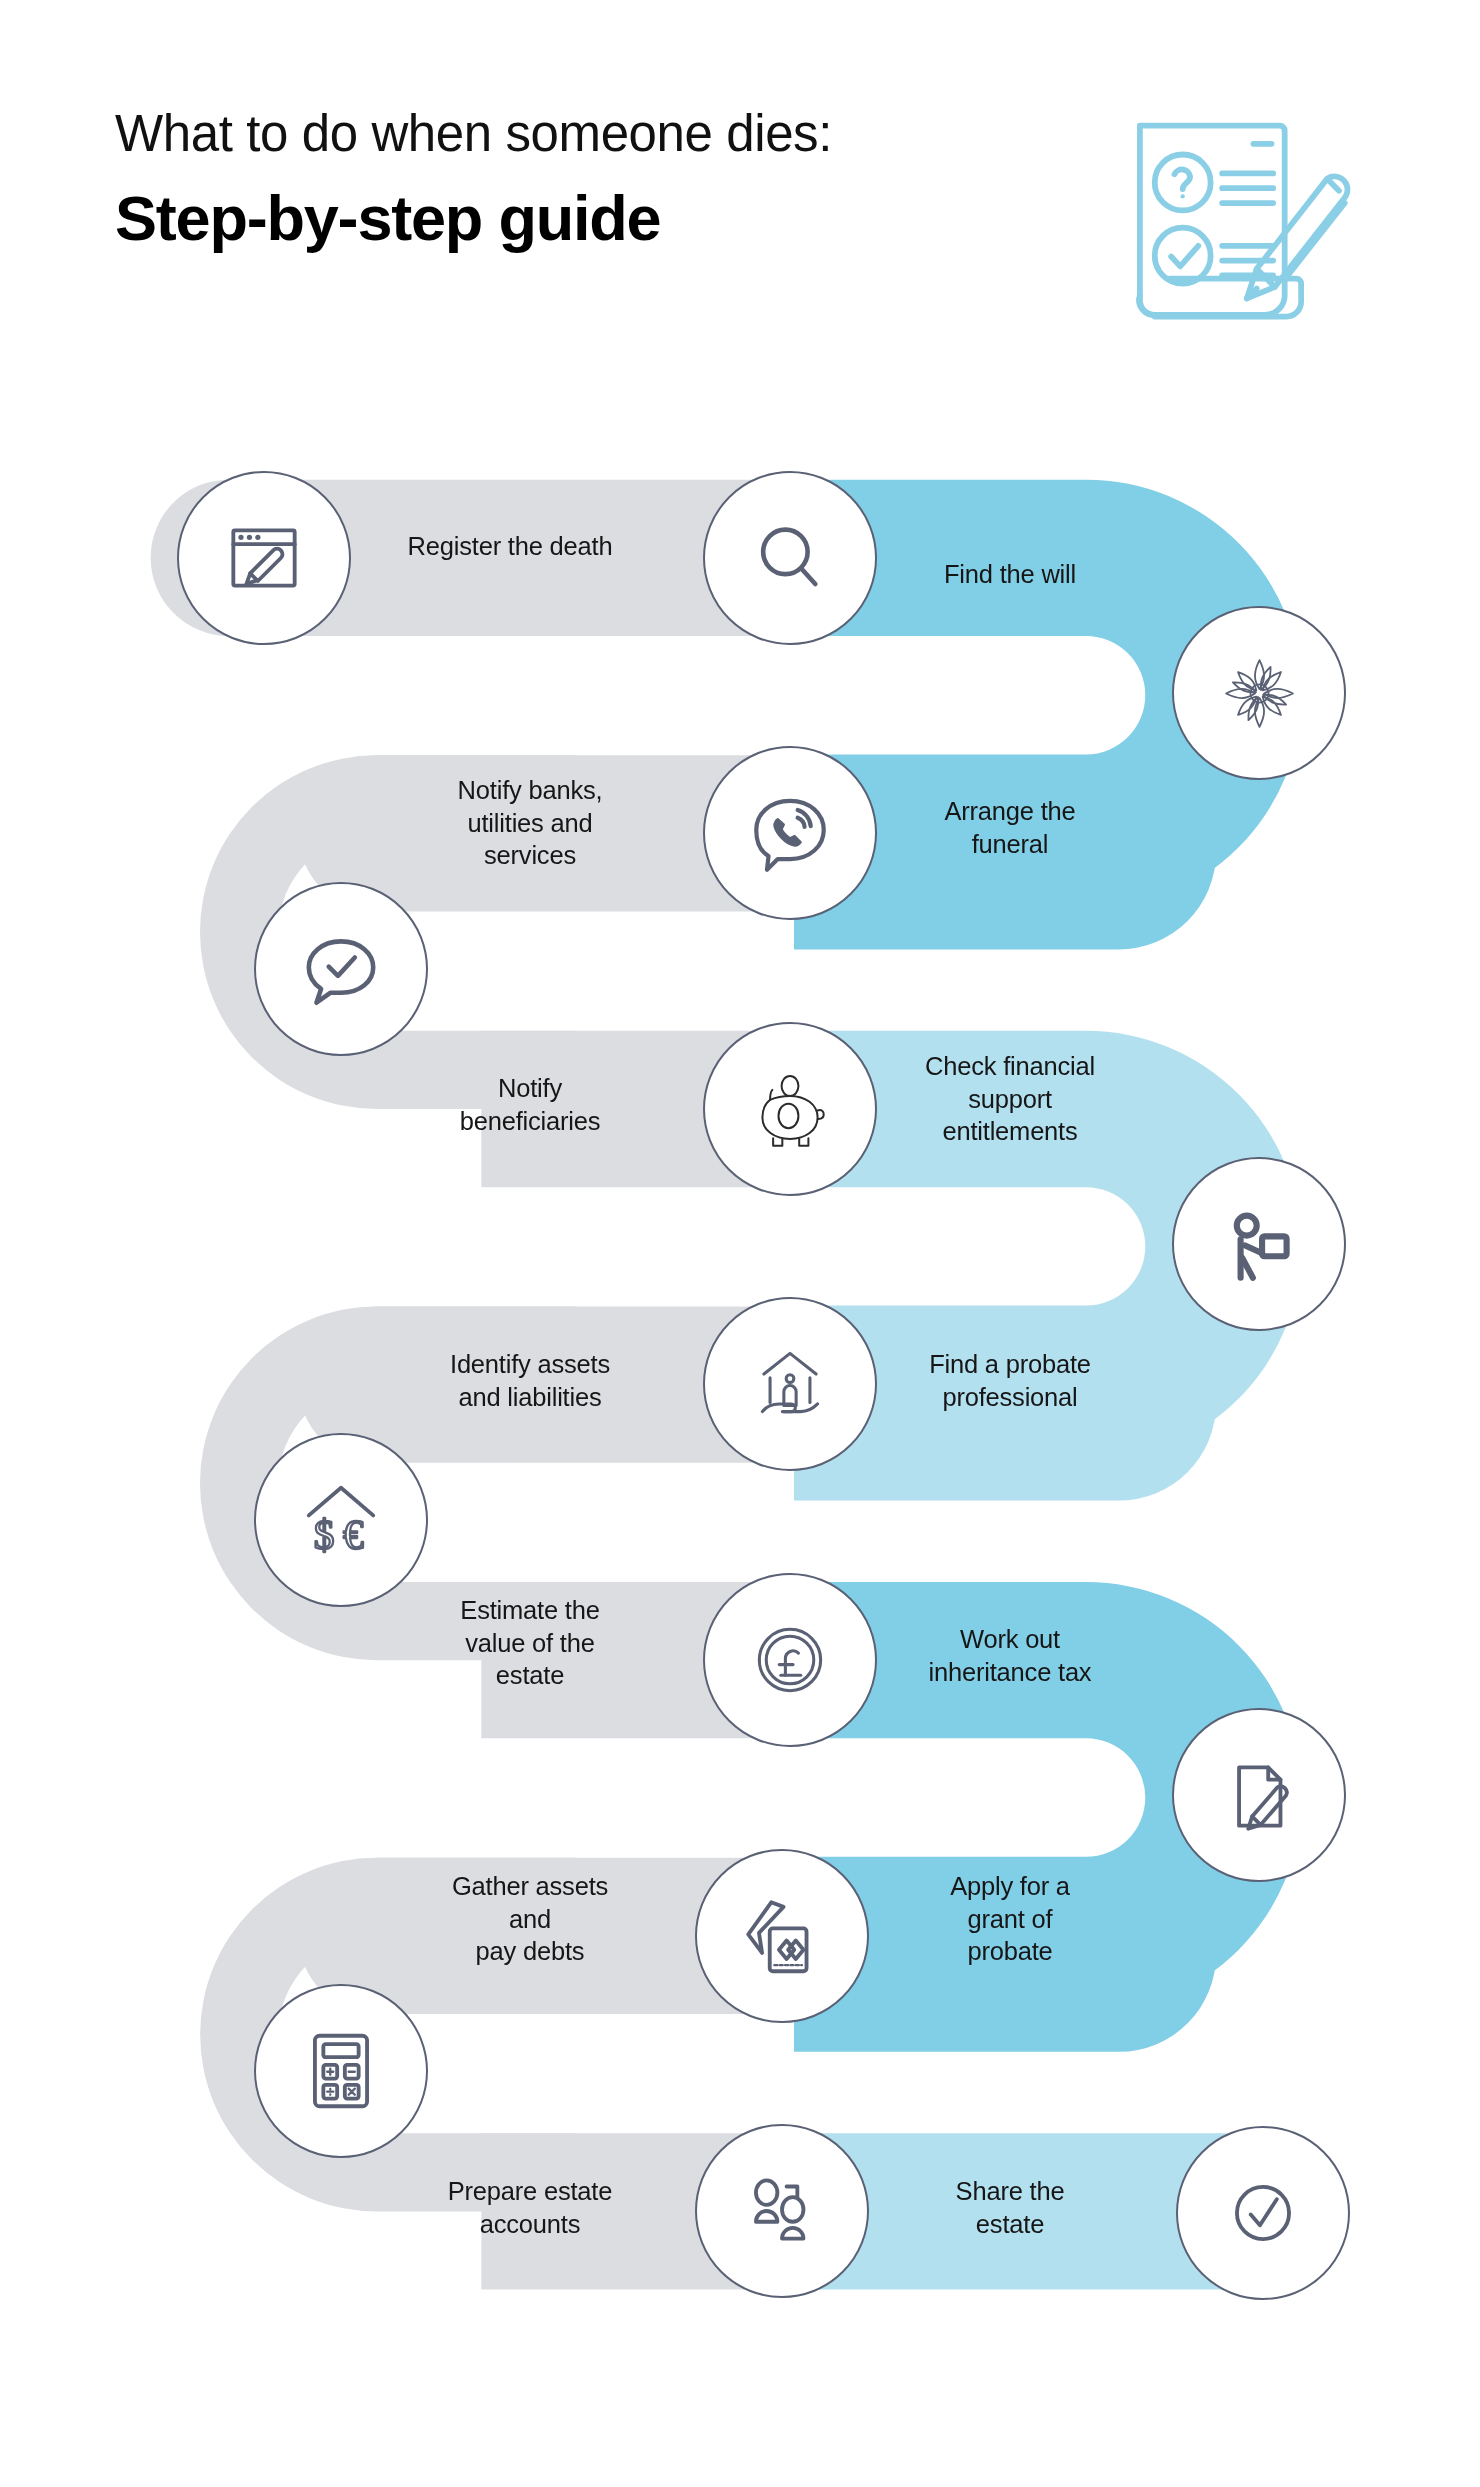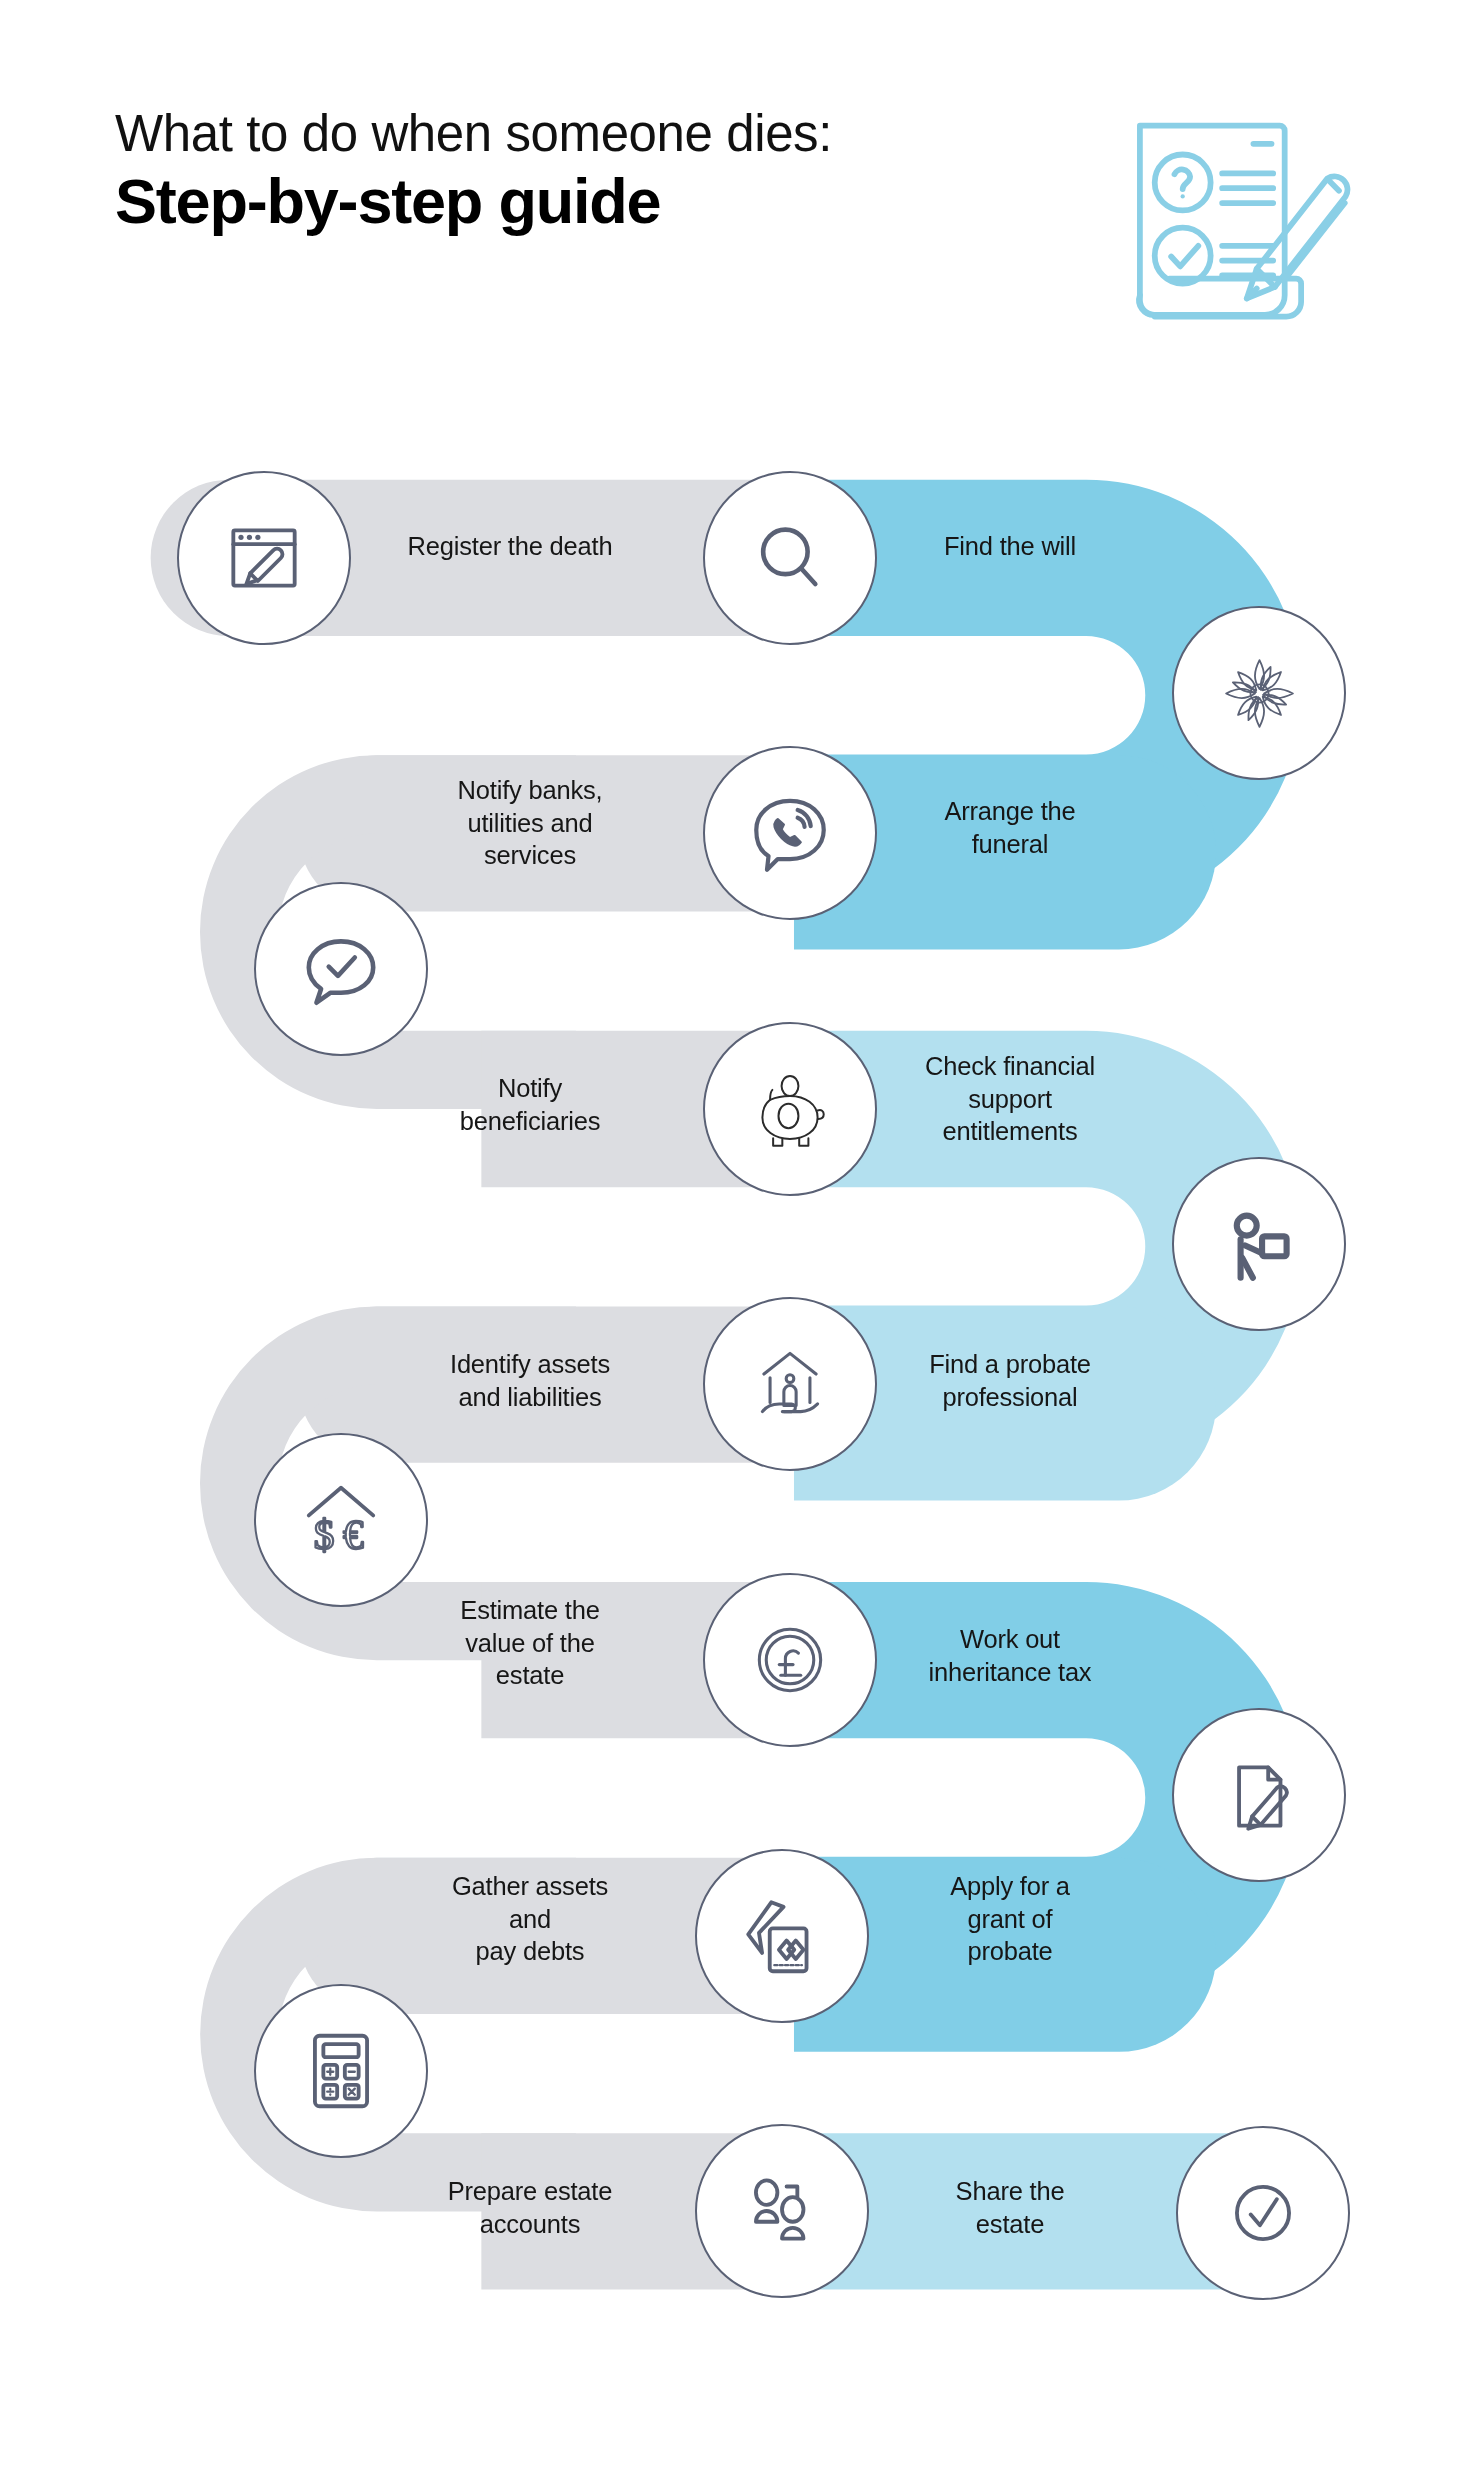--- a/index.html
+++ b/index.html
@@ -28,21 +28,21 @@
     letter-spacing: -0.4px;
     line-height: 1.05;
     white-space: nowrap;
   }
   #title-main {
     font-size: 63px;
     font-weight: 700;
     color: #000000;
     letter-spacing: -1.2px;
     line-height: 1.15;
-    margin-top: 4px;
+    margin-top: 21px;
     white-space: nowrap;
   }
   #header-icon {
     position: absolute;
     left: 1107px; top: 78px;
     width: 255px; height: 255px;
   }
 
   
   #flow {
@@ -236,21 +236,21 @@
       </svg>
     </div>
     <div class="step-label" style="left:323px; top:530px; width:304px;">Register the death</div>
 
     <div class="node" style="left:668px; top:471px; width:174px; height:174px;">
       <svg viewBox="0 0 120 120" width="92" height="92" fill="none" stroke="#5A6175" stroke-width="6" stroke-linecap="round" stroke-linejoin="round">
         <circle cx="54" cy="52" r="29"></circle>
         <path d="M75 74 l18 20"></path>
       </svg>
     </div>
-    <div class="step-label" style="left:839px; top:530px; width:272px;">Find the will</div>
+    <div class="step-label" style="left:839px; top:558px; width:272px;">Find the will</div>
 
     <div class="node" style="left:1137px; top:606px; width:174px; height:174px;">
       <svg viewBox="0 0 120 120" width="91" height="91" fill="none" stroke="#5A6175" stroke-width="2.4" stroke-linecap="round" stroke-linejoin="round">
         <g>
           <g>
             <path d="M60 16 C68 32 68 42 60 54 C52 42 52 32 60 16 Z"></path>
             <path d="M60 104 C68 88 68 78 60 66 C52 78 52 88 60 104 Z"></path>
             <path d="M16 60 C32 52 42 52 54 60 C42 68 32 68 16 60 Z"></path>
             <path d="M104 60 C88 52 78 52 66 60 C78 68 88 68 104 60 Z"></path>
           </g>

